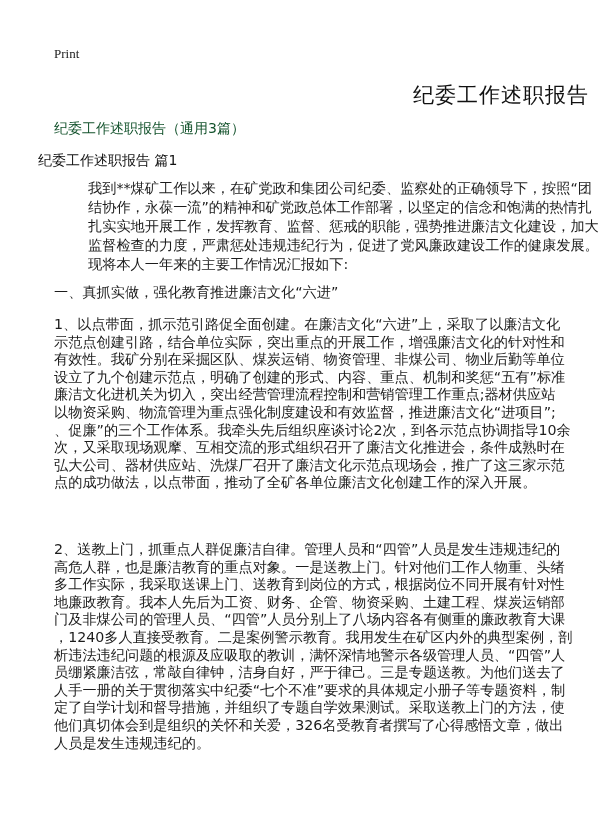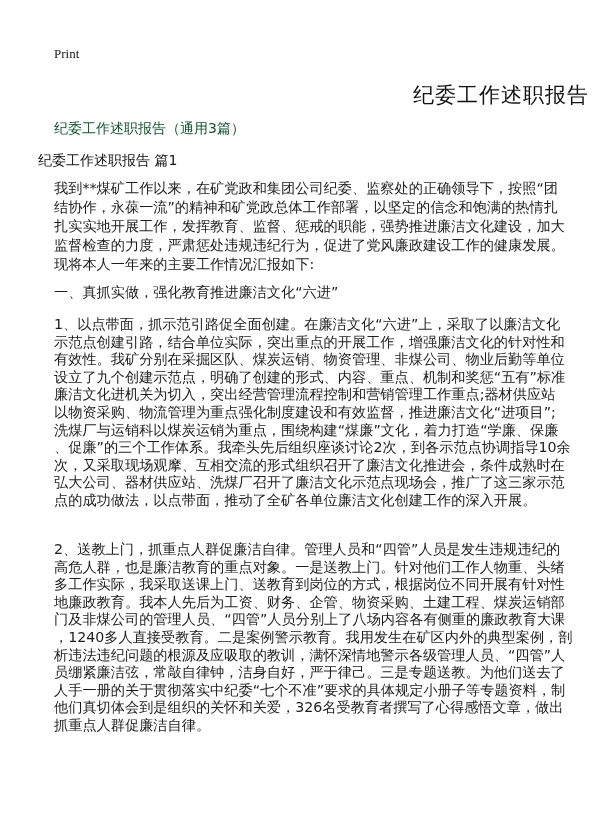--- a/index.html
+++ b/index.html
@@ -17,21 +17,21 @@
   }
   .doc-subtitle {
     position: absolute; left: 54px; top: 119px; font-size: 14px; line-height: 18px; color: #14532d;
   }
   .doc-heading {
     position: absolute; left: 38px; top: 151px; font-size: 14px; line-height: 18px; font-weight: normal; color: #111;
   }
   .para { position: absolute; left: 54px; width: 491px; font-size: 14.2px; color: #1c1c1c; }
   .para .line { display: block; white-space: nowrap; text-align: justify; text-align-last: justify; height: 17.6px; line-height: 17.6px; }
   .para .line.last { text-align-last: left; }
-  .para.intro .line { height: 19px; line-height: 19px; }
+  .para.intro .line { height: 19px; line-height: 19px; margin-left: 34px; }
   .section-heading {
     position: absolute; left: 54px; top: 283px; font-size: 14.2px; line-height: 18px; color: #1c1c1c;
   }
   #para-intro { top: 179px; }
   #para-1 { top: 316px; }
   #para-2 { top: 541px; }
 </style>
 </head>
 <body>
 
@@ -53,32 +53,32 @@
 
 <div class="section-heading">一、真抓实做，强化教育推进廉洁文化“六进”</div>
 
 <div id="para-1" class="para">
   <span class="line">1、以点带面，抓示范引路促全面创建。在廉洁文化“六进”上，采取了以廉洁文化</span>
   <span class="line">示范点创建引路，结合单位实际，突出重点的开展工作，增强廉洁文化的针对性和</span>
   <span class="line">有效性。我矿分别在采掘区队、煤炭运销、物资管理、非煤公司、物业后勤等单位</span>
   <span class="line">设立了九个创建示范点，明确了创建的形式、内容、重点、机制和奖惩“五有”标准</span>
   <span class="line">廉洁文化进机关为切入，突出经营管理流程控制和营销管理工作重点;器材供应站</span>
   <span class="line">以物资采购、物流管理为重点强化制度建设和有效监督，推进廉洁文化“进项目”;</span>
-  <span class="line">洗煤厂与运销科以煤炭运销为重点，围绕构建“煤廉”文化，着力打造“学廉、保廉</span>
   <span class="line">、促廉”的三个工作体系。我牵头先后组织座谈讨论2次，到各示范点协调指导10余</span>
   <span class="line">次，又采取现场观摩、互相交流的形式组织召开了廉洁文化推进会，条件成熟时在</span>
   <span class="line">弘大公司、器材供应站、洗煤厂召开了廉洁文化示范点现场会，推广了这三家示范</span>
   <span class="line last">点的成功做法，以点带面，推动了全矿各单位廉洁文化创建工作的深入开展。</span>
 </div>
 
 <div id="para-2" class="para">
   <span class="line">2、送教上门，抓重点人群促廉洁自律。管理人员和“四管”人员是发生违规违纪的</span>
   <span class="line">高危人群，也是廉洁教育的重点对象。一是送教上门。针对他们工作人物重、头绪</span>
   <span class="line">多工作实际，我采取送课上门、送教育到岗位的方式，根据岗位不同开展有针对性</span>
   <span class="line">地廉政教育。我本人先后为工资、财务、企管、物资采购、土建工程、煤炭运销部</span>
   <span class="line">门及非煤公司的管理人员、“四管”人员分别上了八场内容各有侧重的廉政教育大课</span>
   <span class="line">，1240多人直接受教育。二是案例警示教育。我用发生在矿区内外的典型案例，剖</span>
   <span class="line">析违法违纪问题的根源及应吸取的教训，满怀深情地警示各级管理人员、“四管”人</span>
   <span class="line">员绷紧廉洁弦，常敲自律钟，洁身自好，严于律己。三是专题送教。为他们送去了</span>
   <span class="line">人手一册的关于贯彻落实中纪委“七个不准”要求的具体规定小册子等专题资料，制</span>
+  <span class="line">定了自学计划和督导措施，并组织了专题自学效果测试。采取送教上门的方法，使</span>
   <span class="line">他们真切体会到是组织的关怀和关爱，326名受教育者撰写了心得感悟文章，做出</span>
-  <span class="line last">抓重点人群促廉洁自律。</span>
+  <span class="line last">人员是发生违规违纪的。</span>
 </div>
 
 </body></html>

